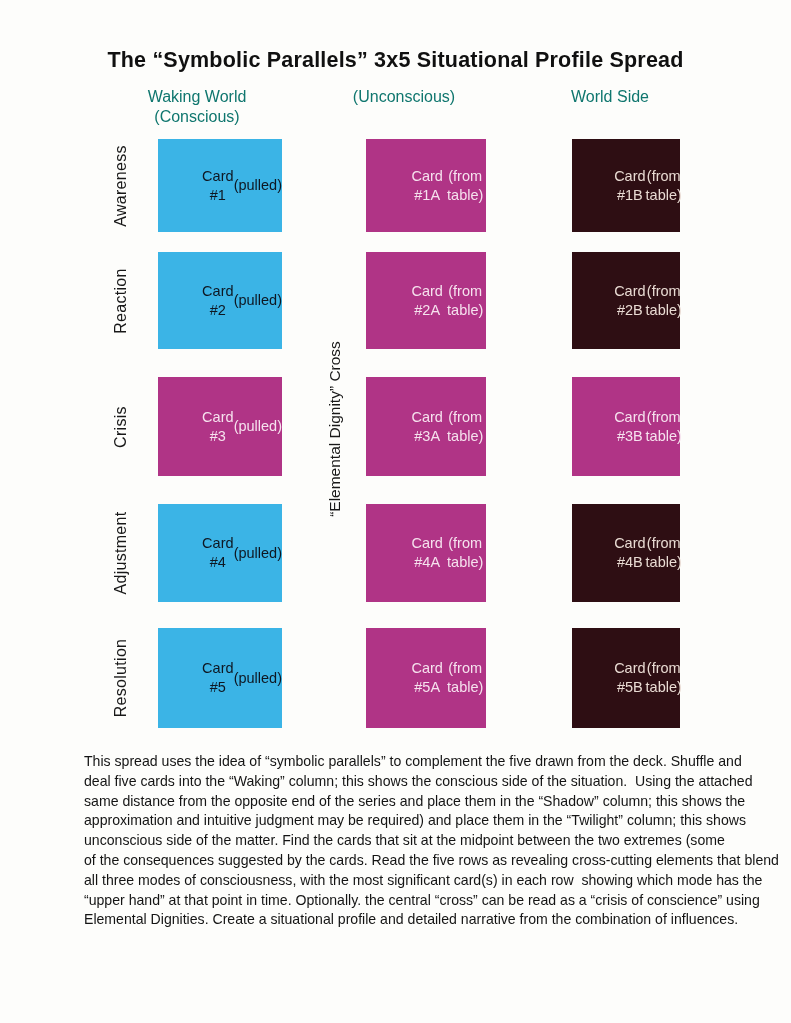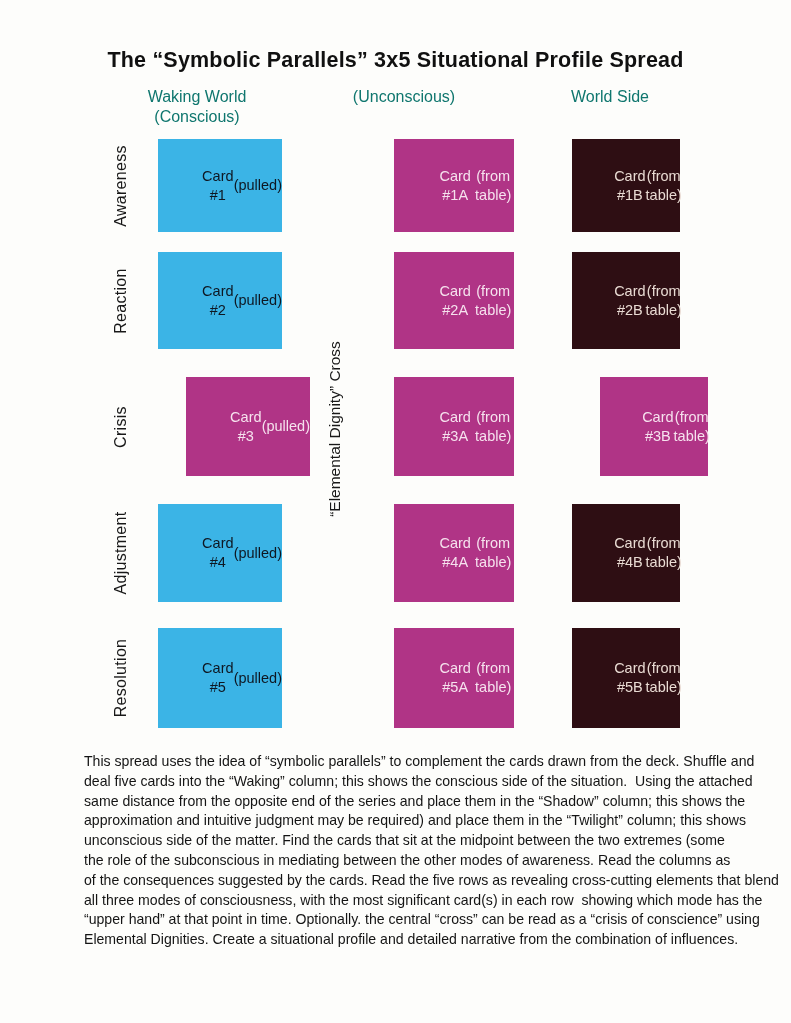--- a/index.html
+++ b/index.html
@@ -41,21 +41,21 @@
   .card{
     position:absolute;top:0;height:100%;
     display:flex;align-items:center;justify-content:center;
     font-size:14.5px;line-height:19px;text-align:center;padding-left:44px;
   }
   .card-c1{left:158px;width:80px}
   .card-c2{left:366px;width:76px}
   .card-c3{left:572px;width:64px}
 
   .card[data-color="cyan"]{background:var(--c-cyan,#3bb4e6);color:#0e1722;}
-  .card[data-color="magenta"]{background:var(--c-magenta,#b03486);color:#f6e2ee;margin-left:28px;}
+  .card[data-color="magenta"]{background:var(--c-magenta,#b03486);color:#f6e2ee;}
   .card[data-color="dark"]{background:var(--c-dark,#2e0e13);color:#e9dbd3;}
 
   .cross-label{
     position:absolute;left:236px;top:419px;width:200px;height:20px;
     transform:rotate(-90deg);
     text-align:center;font-size:15.5px;color:#181818;
   }
 
   .description{
     position:absolute;left:84px;top:752px;width:690px;
@@ -157,25 +157,24 @@
     </div>
     <div class="card card-c3" data-color="dark">
       <div>Card #5B</div>
       <div>(from table)</div>
     </div>
   </div>
 
   <div class="cross-label">“Elemental Dignity” Cross</div>
 
   <div class="description">
-    <div class="dline">This spread uses the idea of “symbolic parallels” to complement the cards drawn from the deck. Shuffle and</div>
+    <div class="dline">This spread uses the idea of “symbolic parallels” to complement the five drawn from the deck. Shuffle and</div>
     <div class="dline">deal five cards into the “Waking” column; this shows the conscious side of the situation.  Using the attached</div>
     <div class="dline">same distance from the opposite end of the series and place them in the “Shadow” column; this shows the</div>
     <div class="dline">approximation and intuitive judgment may be required) and place them in the “Twilight” column; this shows</div>
     <div class="dline">unconscious side of the matter. Find the cards that sit at the midpoint between the two extremes (some</div>
-    <div class="dline">the role of the subconscious in mediating between the other modes of awareness. Read the columns as</div>
     <div class="dline">of the consequences suggested by the cards. Read the five rows as revealing cross-cutting elements that blend</div>
     <div class="dline">all three modes of consciousness, with the most significant card(s) in each row  showing which mode has the</div>
     <div class="dline">“upper hand” at that point in time. Optionally. the central “cross” can be read as a “crisis of conscience” using</div>
     <div class="dline">Elemental Dignities. Create a situational profile and detailed narrative from the combination of influences.</div>
   </div>
 
 </div>
 
 </body></html>

